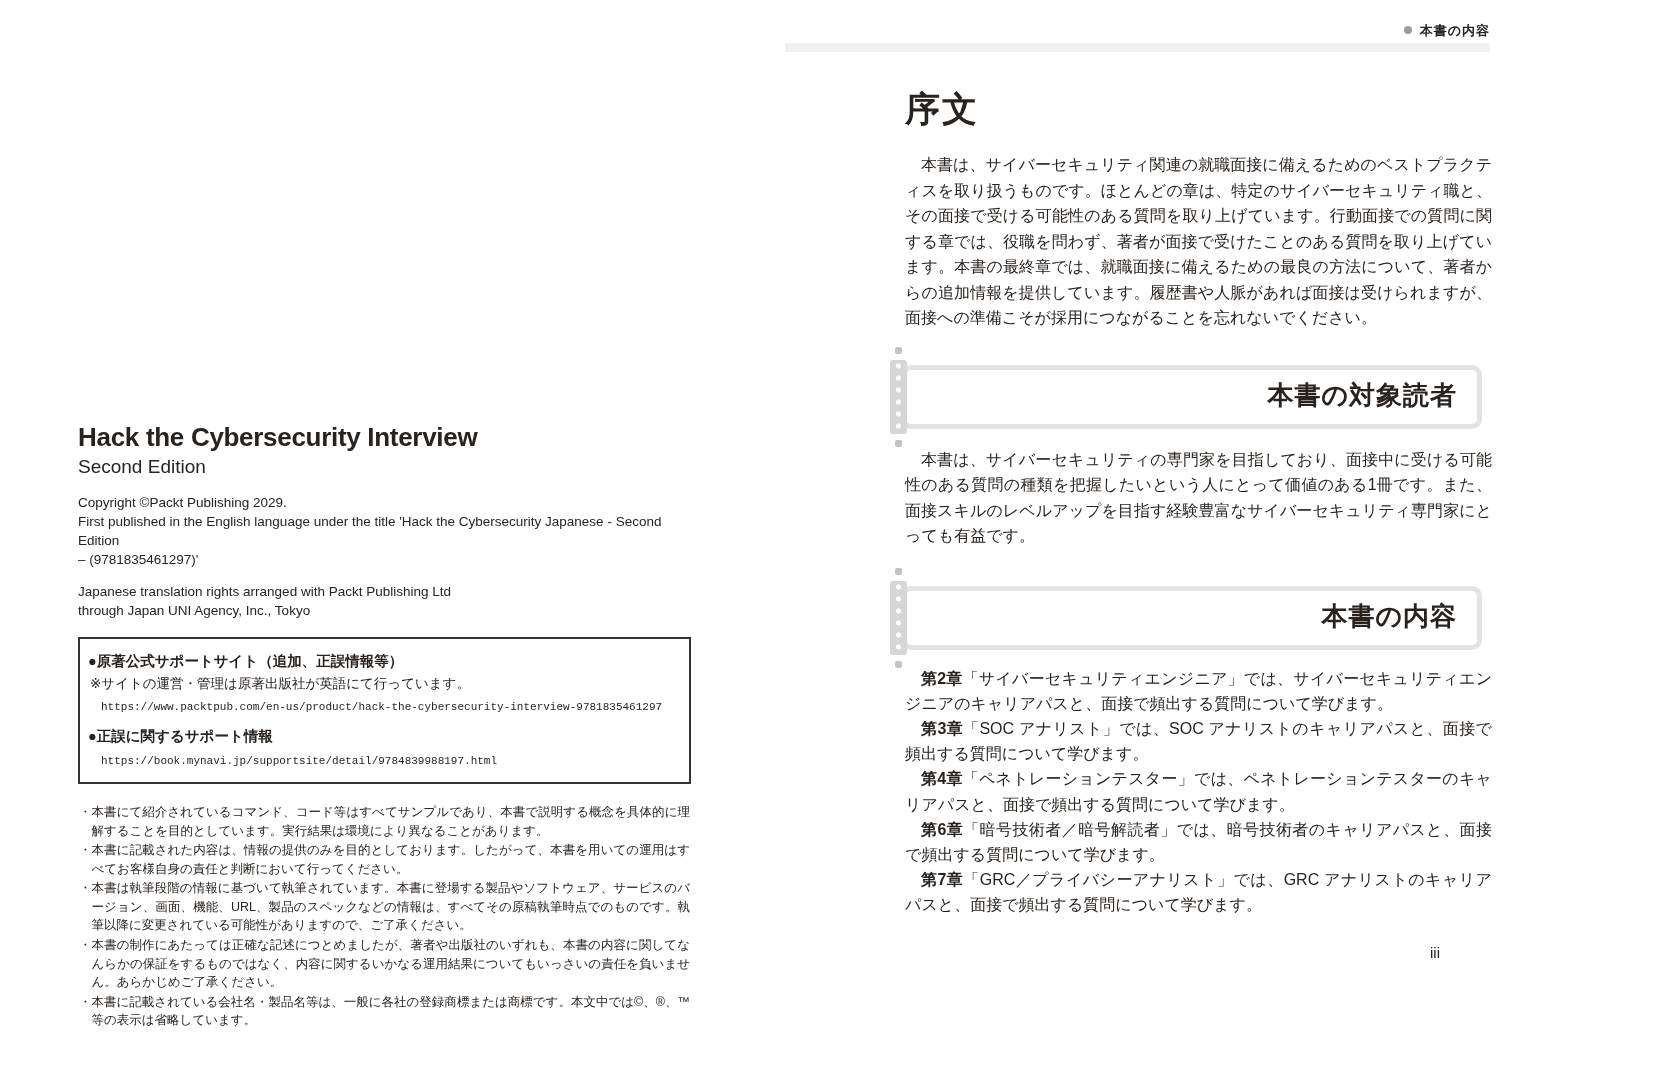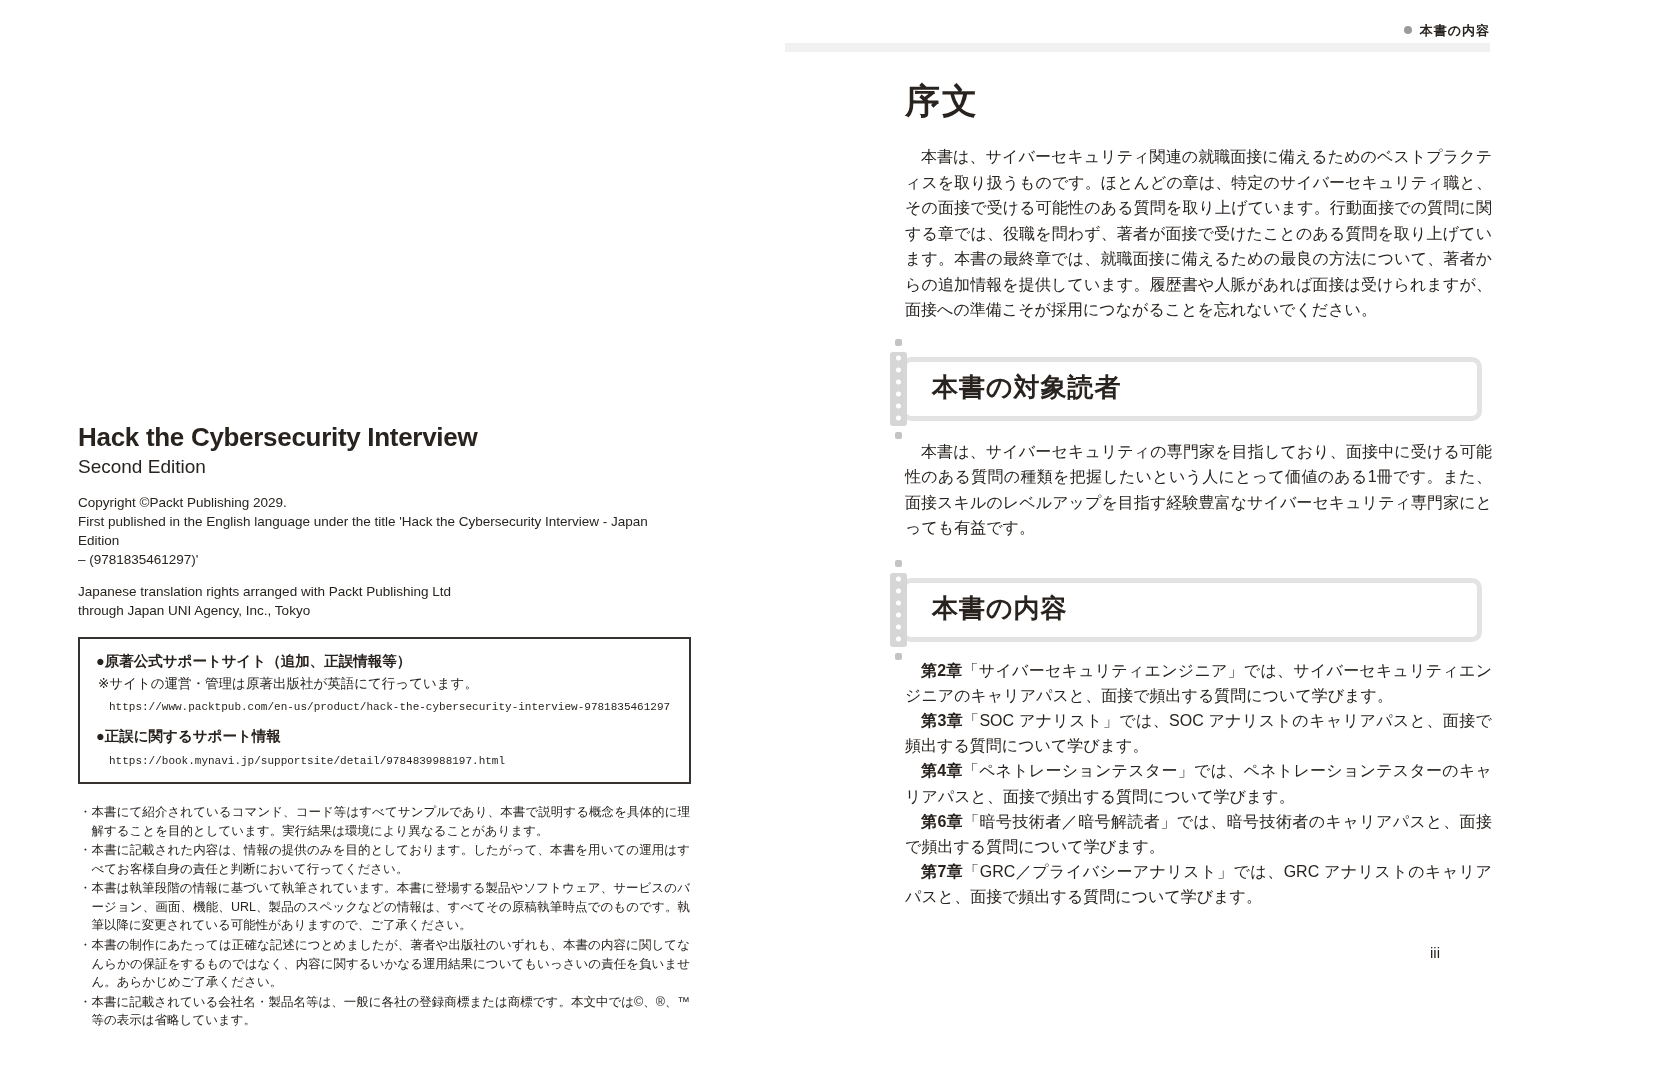--- a/index.html
+++ b/index.html
@@ -21,40 +21,40 @@
   .header-rule{
     position:absolute;top:43px;left:785px;width:705px;height:9px;
     background:#f1f1f1;
   }
   
   .left-page{position:absolute;left:78px;top:423px;width:613px;}
   .book-title{font-size:26px;font-weight:bold;letter-spacing:-0.3px;line-height:1.15;}
   .edition{font-size:19px;margin-top:3px;}
   .meta-block{font-size:13.5px;line-height:19px;margin-top:15px;}
   .rights-block{margin-top:13px;}
-  .support-box{border:2px solid #36322f;margin-top:17px;padding:12px 16px 15px 16px;}
+  .support-box{border:2px solid #36322f;margin-top:17px;padding:12px 16px 15px 8px;}
   .support-title{font-size:14.5px;font-weight:bold;line-height:1.45;}
   .support-title.second{margin-top:13px;}
   .support-note{font-size:13.5px;margin-top:3px;padding-left:2px;}
   .support-url{
     font-family:Liberation Mono, monospace;
     font-size:11px;margin-top:8px;padding-left:13px;white-space:nowrap;
   }
   .disclaimers{margin-top:19px;font-size:12.5px;line-height:18.6px;}
   .disclaimer{margin:1px;padding-left:1em;text-indent:-1em;text-align:justify;}
   
-  .right-page{position:absolute;left:905px;top:80px;width:587px;}
+  .right-page{position:absolute;left:905px;top:88px;width:587px;}
   .preface-heading{font-size:35px;font-weight:bold;line-height:1.2;letter-spacing:2px;margin:0;}
   .body-text{
     font-size:16px;line-height:25.5px;text-align:justify;
     text-indent:1em;margin:0;
   }
   .preface-para{margin-top:22px;}
   .readers-para{margin-top:18px;}
-  .section-wrap{position:relative;margin:34px 4px 0 -15px;width:592px;}
+  .section-wrap{position:relative;margin:34px 4px 0 -15px;width:592px;text-align:right;}
   .section-wrap.second{margin-top:37px;}
   .section-strip{
     position:absolute;left:0;top:-5px;bottom:-5px;width:17px;
     background-color:#d6d6d6;
     background-image:radial-gradient(circle at 8.5px 6px,#ffffff 2.2px,rgba(255,255,255,0) 2.9px);
     background-size:17px 12px;border-radius:3px;z-index:2;
   }
   .section-strip::before,
   .section-strip::after{
     content:"";position:absolute;left:5px;width:7px;height:7px;
@@ -85,21 +85,21 @@
   <span class="header-dot"></span><span>本書の内容</span>
 </div>
 <div class="header-rule"></div>
 
 <div class="left-page">
   <div class="book-title">Hack the Cybersecurity Interview</div>
   <div class="edition">Second Edition</div>
 
   <div class="meta-block">
     <div>Copyright ©Packt Publishing 2029.</div>
-    <div>First published in the English language under the title 'Hack the Cybersecurity Interview - Japan Edition</div>
+    <div>First published in the English language under the title 'Hack the Cybersecurity Japanese - Second Edition</div>
     <div>– (9781835461297)'</div>
   </div>
 
   <div class="meta-block rights-block">
     <div>Japanese translation rights arranged with Packt Publishing Ltd</div>
     <div>through Japan UNI Agency, Inc., Tokyo</div>
   </div>
 
   <div class="support-box">
     <div class="support-title">●原著公式サポートサイト（追加、正誤情報等）</div>

